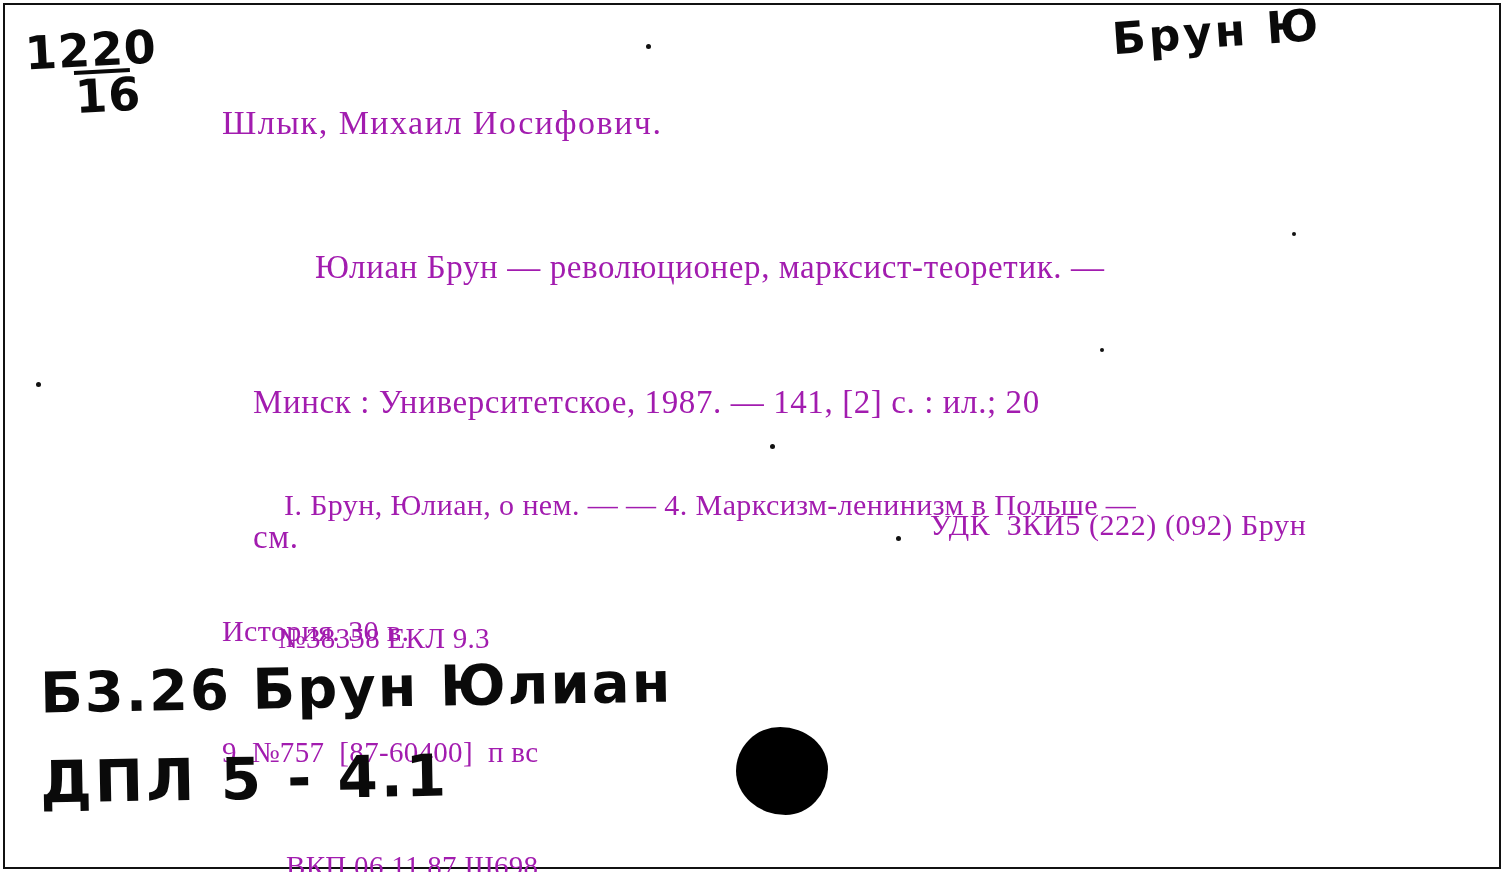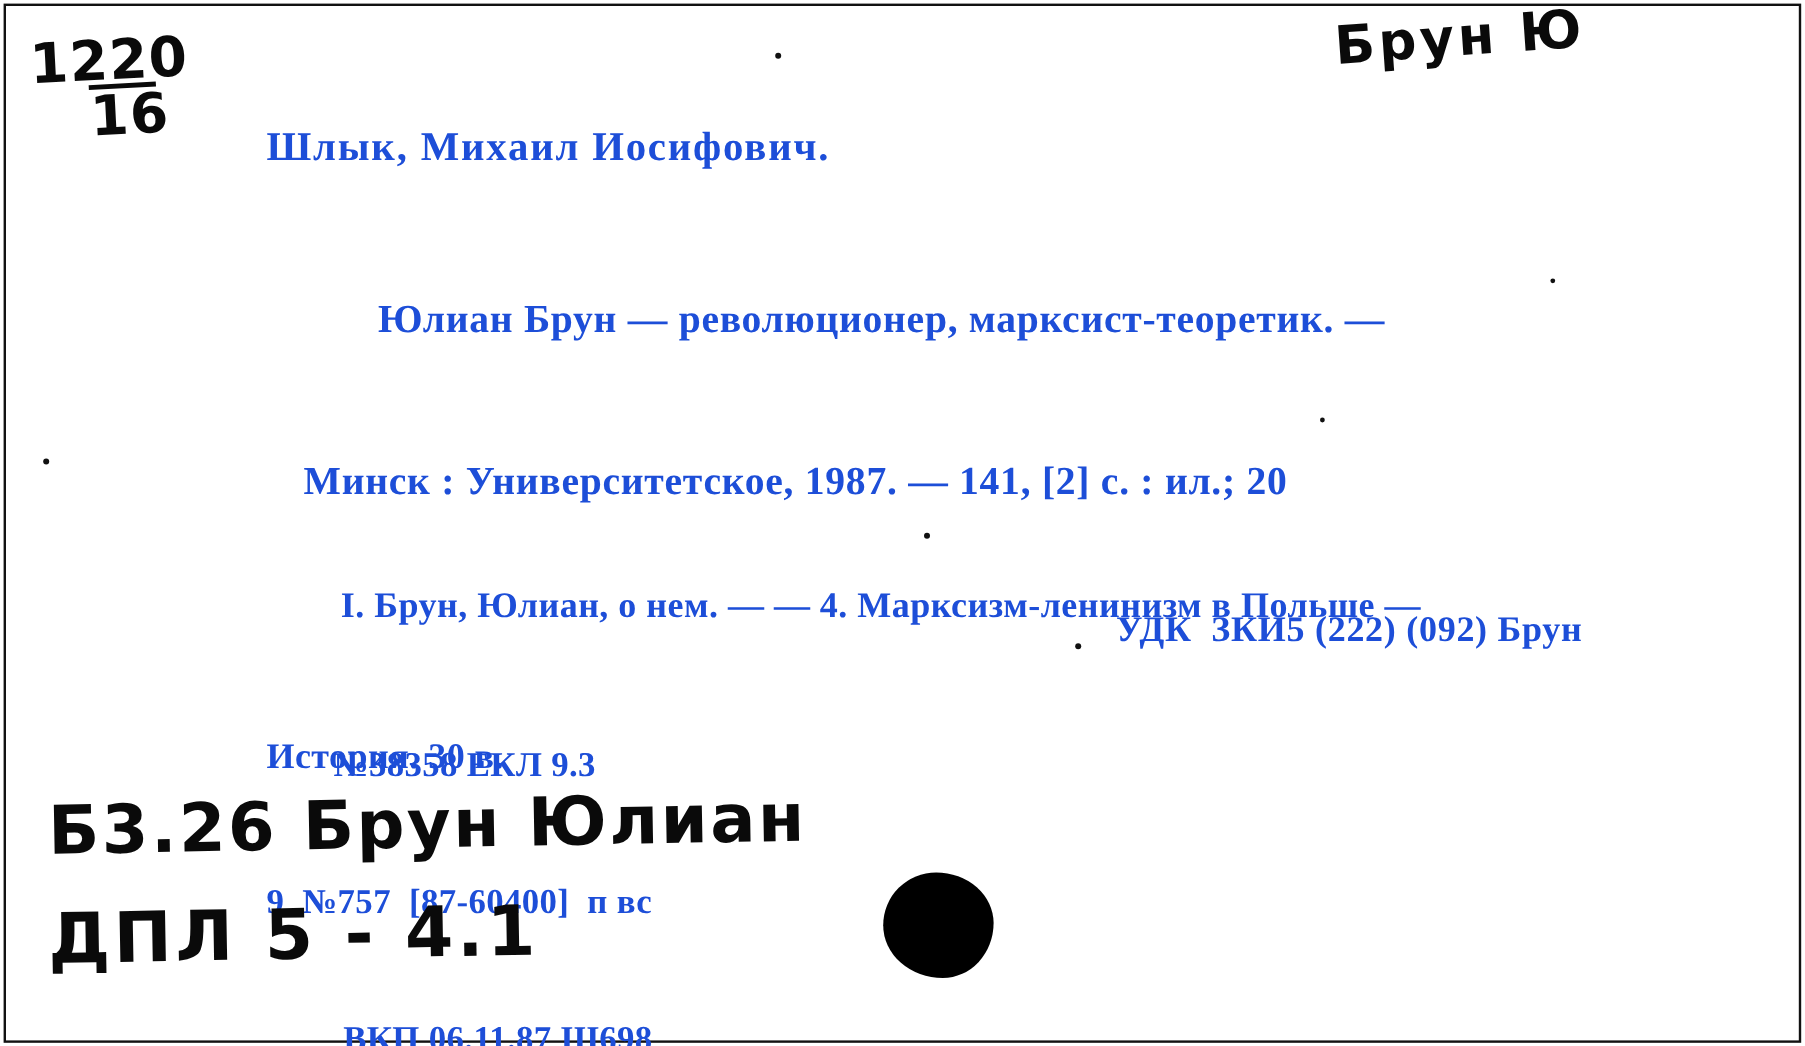--- a/index.html
+++ b/index.html
@@ -24,22 +24,22 @@
     right: 3px;
     bottom: 3px;
     border: 2px solid #111;
     box-sizing: border-box;
   }
 
   
   .printed {
     position: absolute;
     font-family: "Liberation Serif", serif;
-    font-weight: bold;
-    color: #1d4ed8;
+    font-weight: normal;
+    color: #a21caf;
     letter-spacing: 0.5px;
     white-space: pre;
   }
 
   .author-line {
     left: 222px;
     top: 104px;
     font-size: 34px;
     letter-spacing: 1.5px;
   }
@@ -173,20 +173,21 @@
   <div class="hand hand-shelf">
     <span class="num">1220</span>
     <span class="den">16</span>
   </div>
 
   <div class="printed author-line">Шлык, Михаил Иосифович.</div>
 
   <div class="printed title-block">
     <div><span class="indent"></span><span>Юлиан Брун — революционер, марксист-теоретик. —</span></div>
     <div>Минск : Университетское, 1987. — 141, [2] с. : ил.; 20</div>
+    <div>см.</div>
   </div>
 
 
   <div class="printed subject-block">
     <div><span class="indent"></span><span>I. Брун, Юлиан, о нем. — — 4. Марксизм-ленинизм в Польше —</span></div>
     <div>История. 30 в.</div>
   </div>
 
   <div class="printed udc-line">УДК  ЗКИ5 (222) (092) Брун</div>
 

